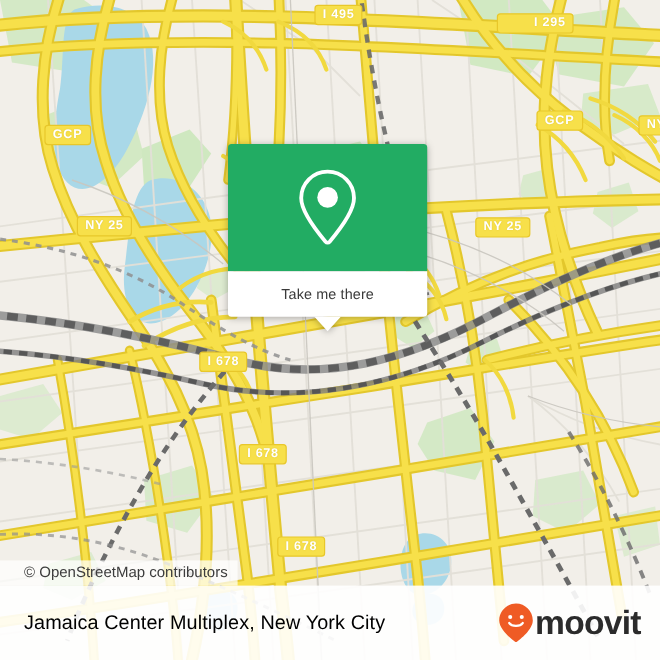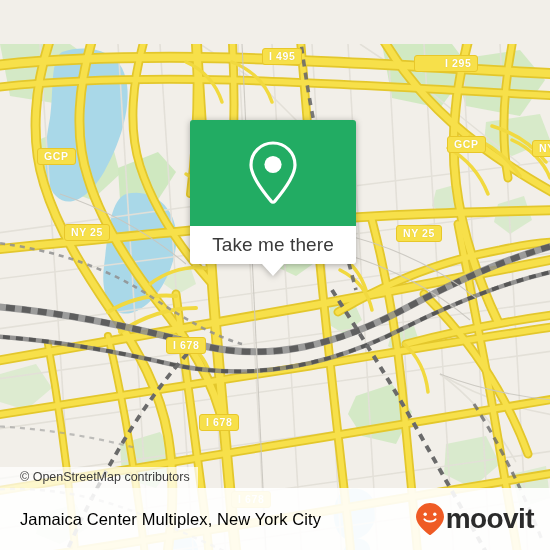--- a/index.html
+++ b/index.html
@@ -5,21 +5,21 @@
 <style>
   html,body{margin:0;padding:0;}
   body{
     width:550px;height:550px;overflow:hidden;
     font-family:"Liberation Sans", sans-serif;
     background:#f2efe9;
   }
   #root{position:relative;width:550px;height:550px;overflow:hidden;}
 
   
-  #map{position:absolute;inset:0;background:#f2efe9;margin-top:44px;}
+  #map{position:absolute;inset:0;background:#f2efe9;}
   #map svg{display:block;width:550px;height:550px;}
 
   
   .shield{
     position:absolute;
     background:#f7e04a;
     border:1.5px solid #e8c72a;
     border-radius:3px;
     color:#ffffff;
     font-size:10.5px;
@@ -46,21 +46,21 @@
   }
   #pin-icon{display:block;}
   #callout-bar{
     background:#ffffff;
     height:38px;
     border-radius:0 0 3px 3px;
     display:flex;align-items:center;justify-content:center;
     position:relative;
   }
   #callout-label{
-    font-size:19px;color:#3a3a3a;letter-spacing:.1px;
+    font-size:12px;color:#3a3a3a;letter-spacing:.1px;
   }
   #callout-tail{
     position:absolute;
     left:50%;top:38px;margin-left:-11px;
     width:0;height:0;
     border-left:11px solid transparent;
     border-right:11px solid transparent;
     border-top:12px solid #ffffff;
   }
 

